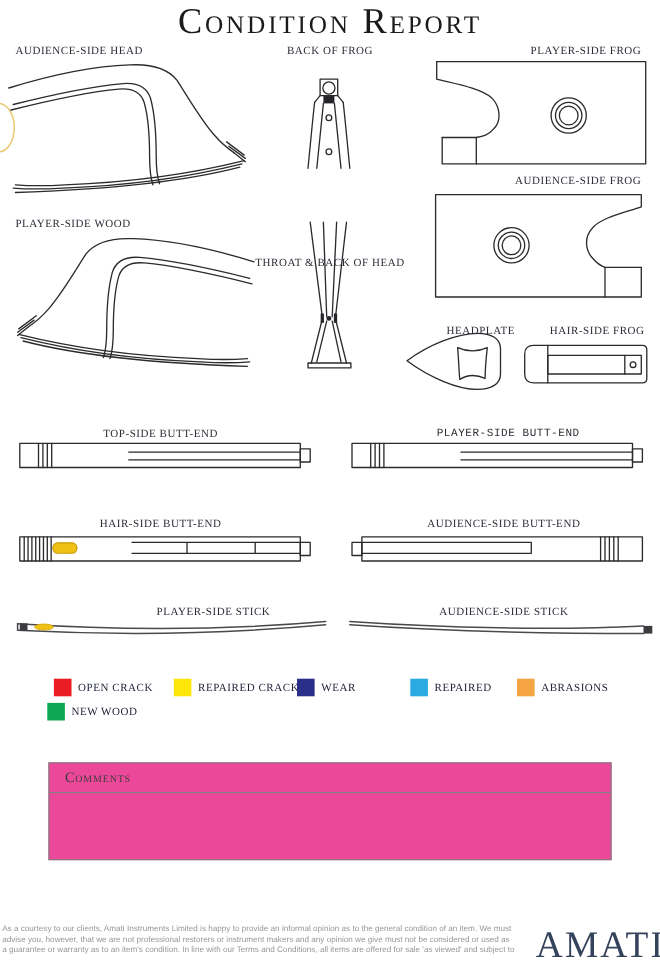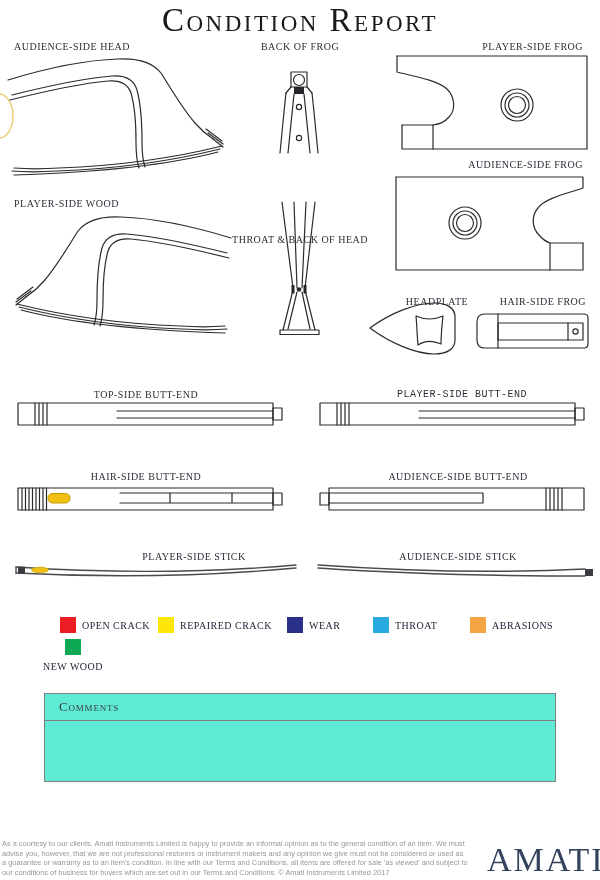--- a/index.html
+++ b/index.html
@@ -11,21 +11,21 @@
           letter-spacing:.5px;color:#2d2d38;white-space:nowrap;}
   .center{transform:translateX(-50%);}
   svg{position:absolute;overflow:visible;}
   .line{stroke:#2b2b2e;fill:none;stroke-width:1.2;stroke-linecap:round;stroke-linejoin:round;}
   .stickline{stroke:#4a4a4e;fill:none;stroke-width:1.4;stroke-linecap:round;}
   .legend-item{position:absolute;display:flex;align-items:center;gap:6px;height:16px;}
   .swatch{width:16px;height:16px;flex:0 0 16px;}
   .legend-label{font-family:"Liberation Serif",serif;font-size:10px;letter-spacing:.5px;
                 color:#22263a;white-space:nowrap;}
   .comments-box{position:absolute;left:44px;top:693px;width:512px;height:89px;
-                border:1px solid #7f7f7f;box-sizing:border-box;background:#5eead4;}
+                border:1px solid #7f7f7f;box-sizing:border-box;background:#ec4899;}
   .comments-header{height:26px;border-bottom:1px solid #7f7f7f;display:flex;align-items:center;
                    padding-left:14px;font:small-caps 400 13px "Liberation Serif",serif;
                    letter-spacing:.8px;color:#3d3d3d;}
   .comments-body{height:61px;}
   .disclaimer{position:absolute;left:2px;top:839px;width:462px;}
   .disclaimer div{font-family:"Liberation Sans",sans-serif;font-size:7.4px;line-height:9.6px;
                   color:#979797;white-space:nowrap;}
   .logo{position:absolute;left:487px;top:841px;font-family:Liberation Serif, serif;
         font-size:34px;letter-spacing:2px;color:#34425B;font-weight:400;}
 </style>
@@ -196,51 +196,50 @@
     <rect x="6" y="8.7" width="7" height="6.8" fill="#3c3c40"></rect>
     <ellipse cx="28" cy="12" rx="8.5" ry="2.7" fill="#F0C114" stroke="#D8A80A" stroke-width="0.8"></ellipse>
   </svg>
 
   <svg style="left:315px;top:556px;" width="290" height="25" viewBox="0 0 290 25">
     <path class="stickline" d="M3,9 C90,15 190,17 270,13"></path>
     <path class="stickline" d="M3,12 C90,18 190,20 270,20"></path>
     <rect x="270" y="13" width="8" height="7" fill="#3c3c40"></rect>
   </svg>
 
-  <div class="legend-item" style="left:60px;top:617px;">
+  <div class="legend-item" style="left:49px;top:617px;">
     <div class="swatch" style="background: rgb(236, 28, 36);"></div>
     <div class="legend-label">OPEN CRACK</div>
   </div>
   <div class="legend-item" style="left:158px;top:617px;">
     <div class="swatch" style="background: rgb(255, 230, 10);"></div>
     <div class="legend-label">REPAIRED CRACK</div>
   </div>
-  <div class="legend-item" style="left:287px;top:617px;text-align:right;">
+  <div class="legend-item" style="left:270px;top:617px;text-align:right;">
     <div class="swatch" style="background: rgb(42, 47, 138);"></div>
     <div class="legend-label">WEAR</div>
   </div>
   <div class="legend-item" style="left:373px;top:617px;">
     <div class="swatch" style="background: rgb(41, 171, 226);"></div>
-    <div class="legend-label">THROAT</div>
+    <div class="legend-label">REPAIRED</div>
   </div>
   <div class="legend-item" style="left:470px;top:617px;">
     <div class="swatch" style="background: rgb(244, 164, 67);"></div>
     <div class="legend-label">ABRASIONS</div>
   </div>
-  <div class="legend-item" style="left:43px;top:639px;flex-direction:column;">
+  <div class="legend-item" style="left:43px;top:639px;">
     <div class="swatch" style="background: rgb(14, 168, 82);"></div>
     <div class="legend-label">NEW WOOD</div>
   </div>
 
   <div class="comments-box">
     <div class="comments-header">Comments</div>
     <div class="comments-body"></div>
   </div>
 
   <div class="disclaimer">
     <div>As a courtesy to our clients, Amati Instruments Limited is happy to provide an informal opinion as to the general condition of an item. We must</div>
     <div>advise you, however, that we are not professional restorers or instrument makers and any opinion we give must not be considered or used as</div>
     <div>a guarantee or warranty as to an item's condition. In line with our Terms and Conditions, all items are offered for sale 'as viewed' and subject to</div>
-    <div>our conditions of business for buyers which are set out in our Terms and Conditions. © Amati Instruments Limited 2017</div>
   </div>
   <div class="logo">AMATI</div>
 
 </div>
 
 </body></html>

